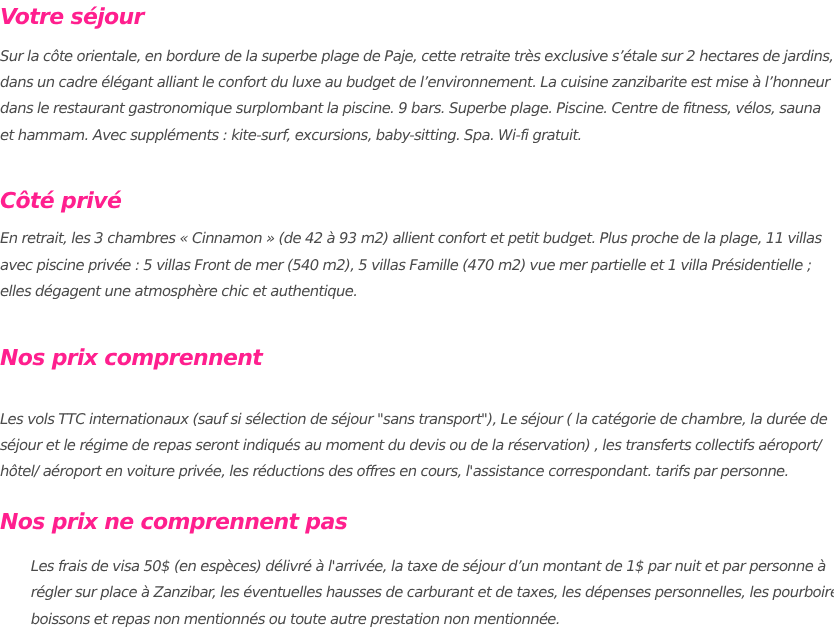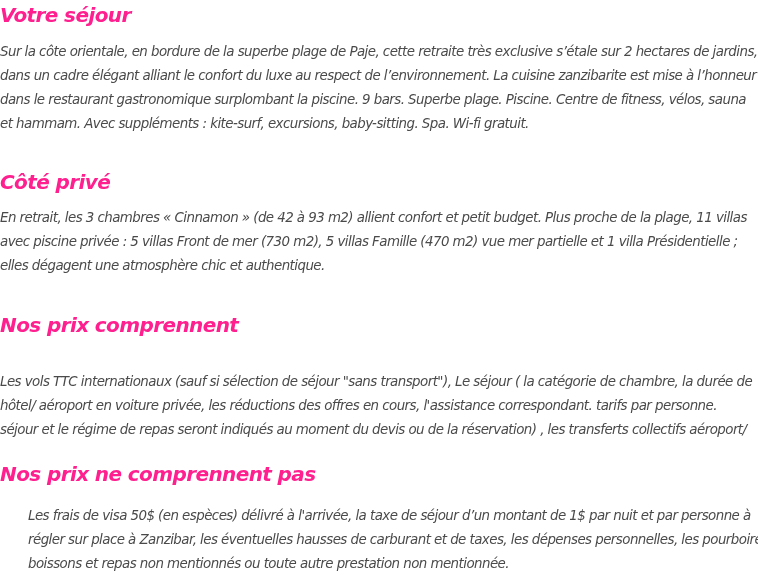--- a/index.html
+++ b/index.html
@@ -42,37 +42,37 @@
       display: block;
       white-space: nowrap;
     }
   </style>
 </head>
 <body>
 
 <h2 class="section-title" style="top:1px;">Votre séjour</h2>
 <div class="section-body" style="top:40px;">
   <span class="line">Sur la côte orientale, en bordure de la superbe plage de Paje, cette retraite très exclusive s’étale sur 2 hectares de jardins,</span>
-  <span class="line">dans un cadre élégant alliant le confort du luxe au respect de l’environnement. La cuisine zanzibarite est mise à l’honneur</span>
+  <span class="line">dans un cadre élégant alliant le confort du luxe au budget de l’environnement. La cuisine zanzibarite est mise à l’honneur</span>
   <span class="line">dans le restaurant gastronomique surplombant la piscine. 9 bars. Superbe plage. Piscine. Centre de fitness, vélos, sauna</span>
   <span class="line">et hammam. Avec suppléments : kite-surf, excursions, baby-sitting. Spa. Wi-fi gratuit.</span>
 </div>
 
 <h2 class="section-title" style="top:168px;">Côté privé</h2>
 <div class="section-body" style="top:206px;">
   <span class="line">En retrait, les 3 chambres « Cinnamon » (de 42 à 93 m2) allient confort et petit budget. Plus proche de la plage, 11 villas</span>
-  <span class="line">avec piscine privée : 5 villas Front de mer (730 m2), 5 villas Famille (470 m2) vue mer partielle et 1 villa Présidentielle ;</span>
+  <span class="line">avec piscine privée : 5 villas Front de mer (540 m2), 5 villas Famille (470 m2) vue mer partielle et 1 villa Présidentielle ;</span>
   <span class="line">elles dégagent une atmosphère chic et authentique.</span>
 </div>
 
 <h2 class="section-title" style="top:311px;">Nos prix comprennent</h2>
 <div class="section-body" style="top:370px;">
   <span class="line">Les vols TTC internationaux (sauf si sélection de séjour "sans transport"), Le séjour ( la catégorie de chambre, la durée de</span>
+  <span class="line">séjour et le régime de repas seront indiqués au moment du devis ou de la réservation) , les transferts collectifs aéroport/</span>
   <span class="line">hôtel/ aéroport en voiture privée, les réductions des offres en cours, l'assistance correspondant. tarifs par personne.</span>
-  <span class="line">séjour et le régime de repas seront indiqués au moment du devis ou de la réservation) , les transferts collectifs aéroport/</span>
 </div>
 
 <h2 class="section-title" style="top:460px;">Nos prix ne comprennent pas</h2>
 <div class="section-body" style="top:504px;padding-left:28px;">
   <span class="line">Les frais de visa 50$ (en espèces) délivré à l'arrivée, la taxe de séjour d’un montant de 1$ par nuit et par personne à</span>
   <span class="line">régler sur place à Zanzibar, les éventuelles hausses de carburant et de taxes, les dépenses personnelles, les pourboires, les</span>
   <span class="line">boissons et repas non mentionnés ou toute autre prestation non mentionnée.</span>
 </div>
 
 </body></html>

